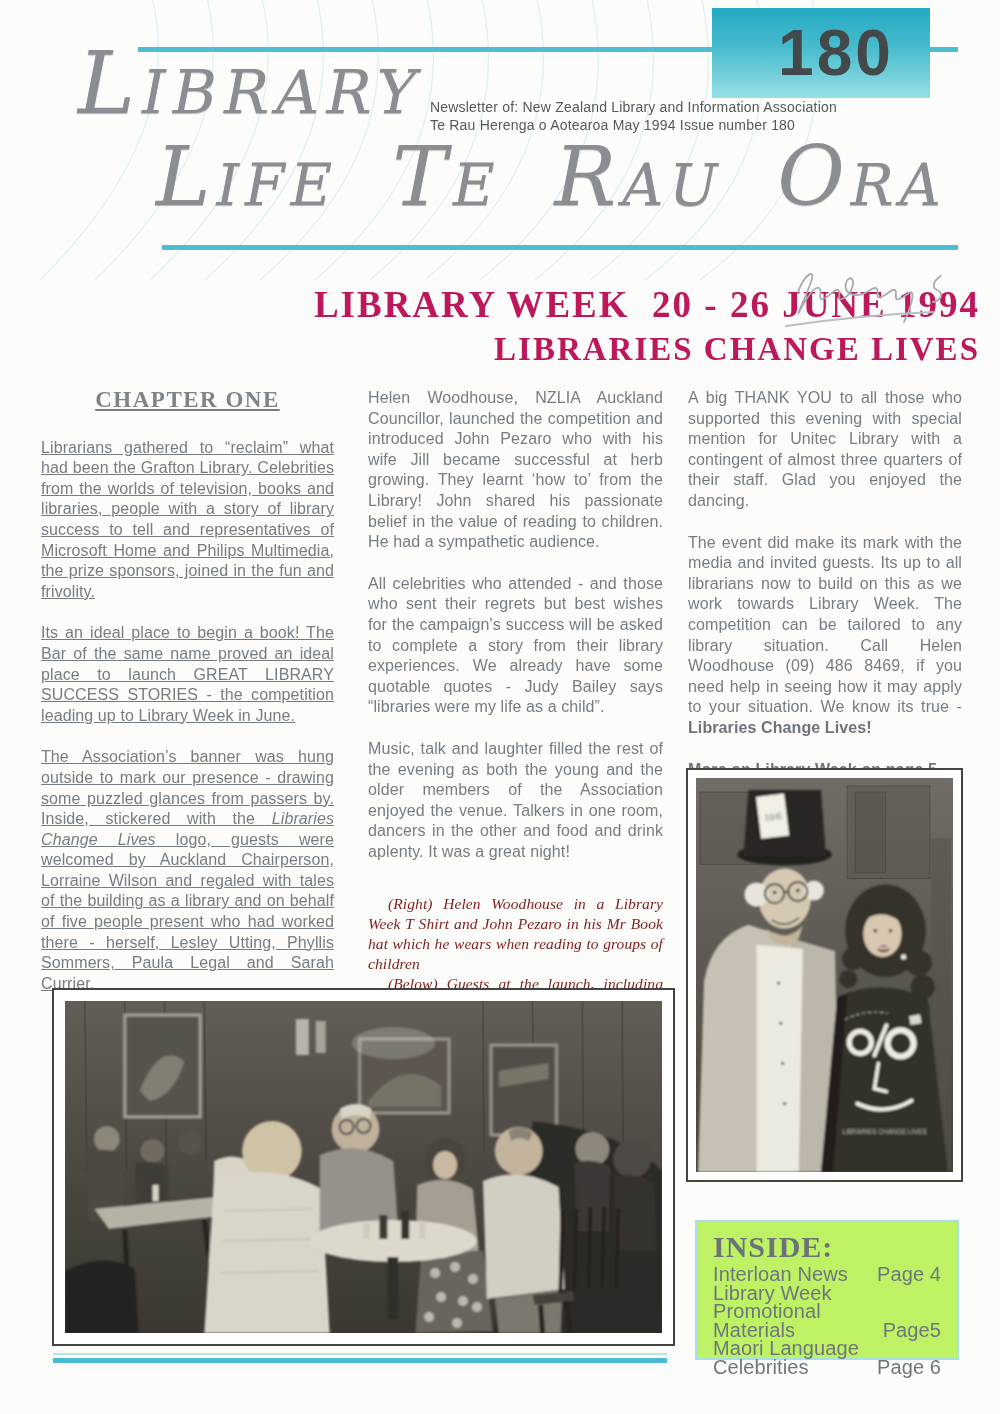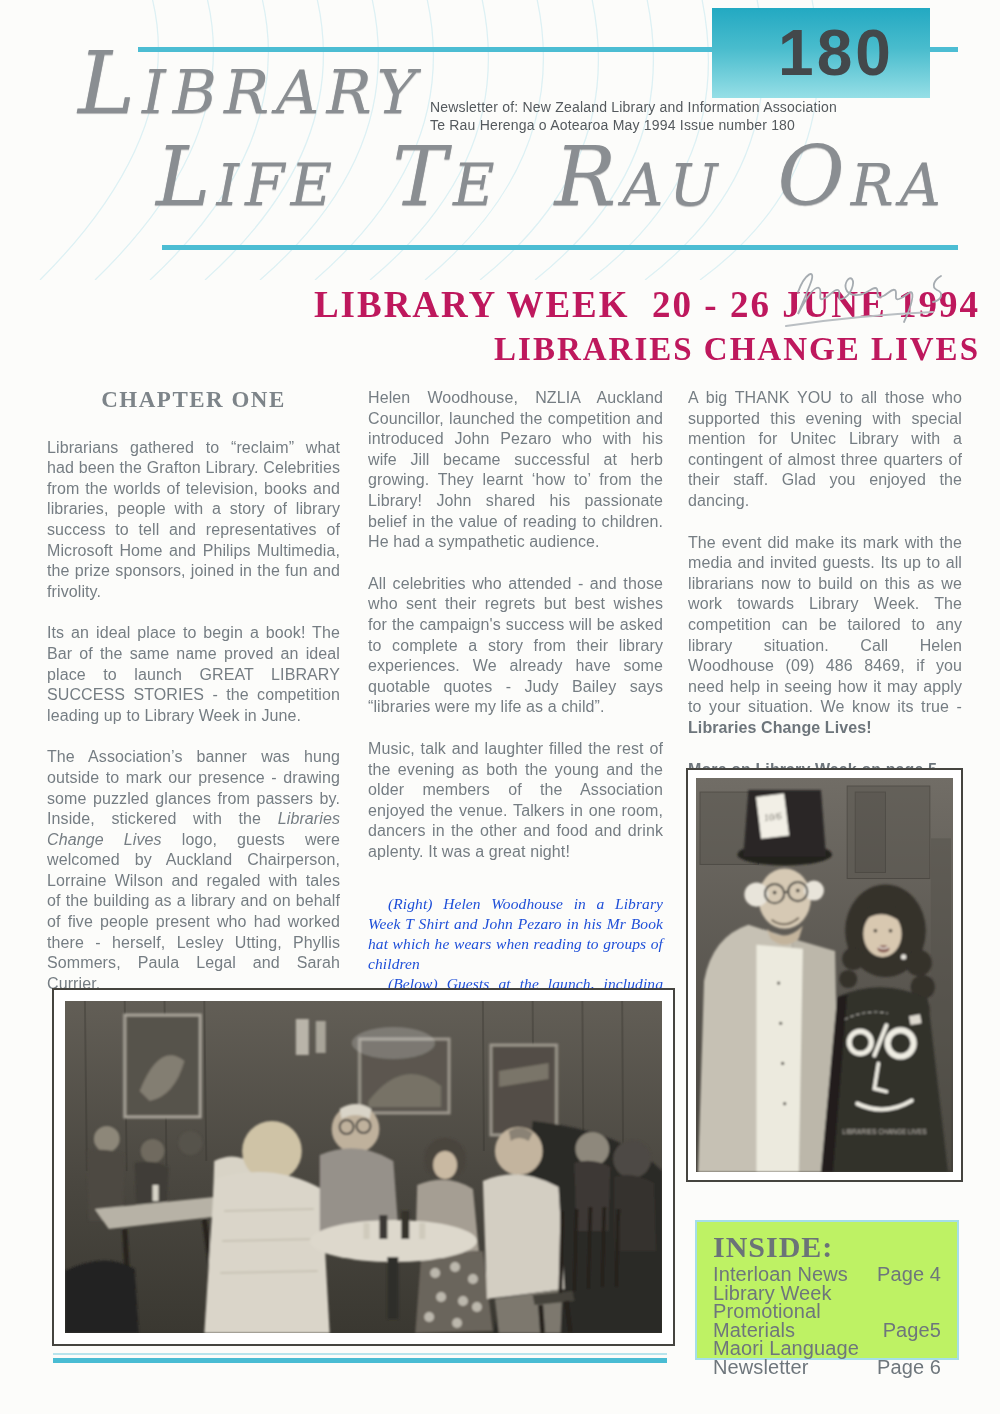--- a/index.html
+++ b/index.html
@@ -33,30 +33,30 @@
   .handwriting{position:absolute;left:778px;top:256px;width:205px;height:82px;z-index:2;}
   
   .title-block{position:absolute;left:30px;top:283px;width:950px;text-align:right;
     font-family:"Liberation Serif",serif;font-weight:bold;color:#be185d;}
   .title-l1{font-size:37px;letter-spacing:2px;white-space:pre-wrap;}
   .title-l2{font-size:33px;letter-spacing:2px;margin-top:5px;}
   
   .col{position:absolute;top:388px;text-align:justify;color:#757d83;
        font-size:16px;line-height:20.6px;letter-spacing:.1px;}
   .col p{margin:0 0 21px 0;}
-  #col1{left:47px;width:293px;}
+  #col1{left:41px;width:293px;text-decoration:underline;}
   #col2{left:368px;width:295px;}
   #col3{left:688px;width:274px;}
   .chapter{font-family:"Liberation Serif",serif;font-weight:bold;font-size:23px;
     color:#7d8489;text-align:center;letter-spacing:1.5px;margin:2px 0 27px 0;}
   .ital{font-style:italic;}
   .bold{font-weight:bold;color:#6d757b;}
   .more-line{font-weight:bold;color:#6d757b;margin-top:-16px;}
   .captions{font-family:"Liberation Serif",serif;font-style:italic;font-size:15.5px;
-    line-height:19.8px;color:#1d4ed8;margin-top:32px;}
+    line-height:19.8px;color:#7f1d1d;margin-top:32px;}
   .captions p{margin:0;text-indent:20px;}
   
   .photo{position:absolute;background:#fff;border:2px solid #45443f;box-sizing:border-box;}
   .photo-left{left:52px;top:988px;width:623px;height:358px;padding:11px;}
   .photo-right{left:686px;top:768px;width:277px;height:414px;padding:8px;}
   .photo svg{display:block;width:100%;height:100%;}
   
   .line-b1{left:53px;top:1353px;width:614px;height:2px;background:#b7e4ec;}
   .line-b2{left:53px;top:1358px;width:614px;height:5px;background:#49bcd3;}
   
@@ -328,18 +328,18 @@
     <h3 class="inside-title">INSIDE:</h3>
     <div class="inside-row">
       <span class="inside-label">Interloan News</span>
       <span class="inside-page">Page 4</span>
     </div>
     <div class="inside-row">
       <span class="inside-label">Library Week Promotional Materials</span>
       <span class="inside-page">Page5</span>
     </div>
     <div class="inside-row">
-      <span class="inside-label">Maori Language Newsletter</span>
+      <span class="inside-label">Maori Language Celebrities</span>
       <span class="inside-page">Page 6</span>
     </div>
   </div>
 
 </div>
 
 </body></html>

